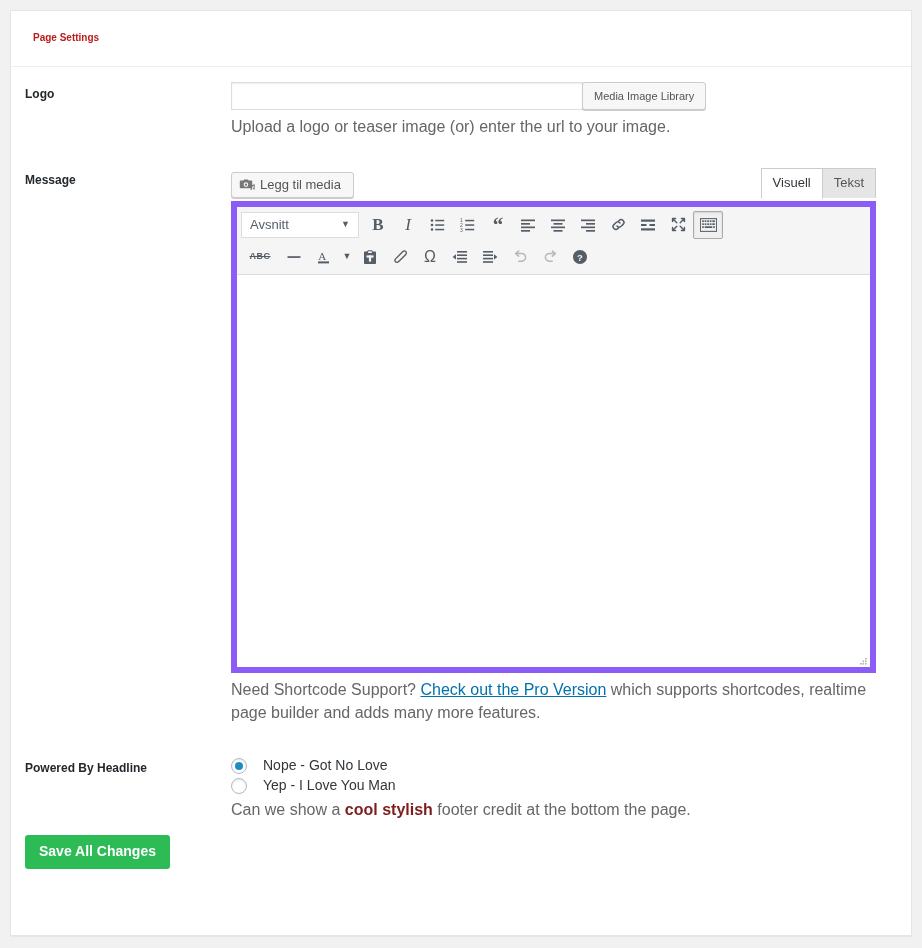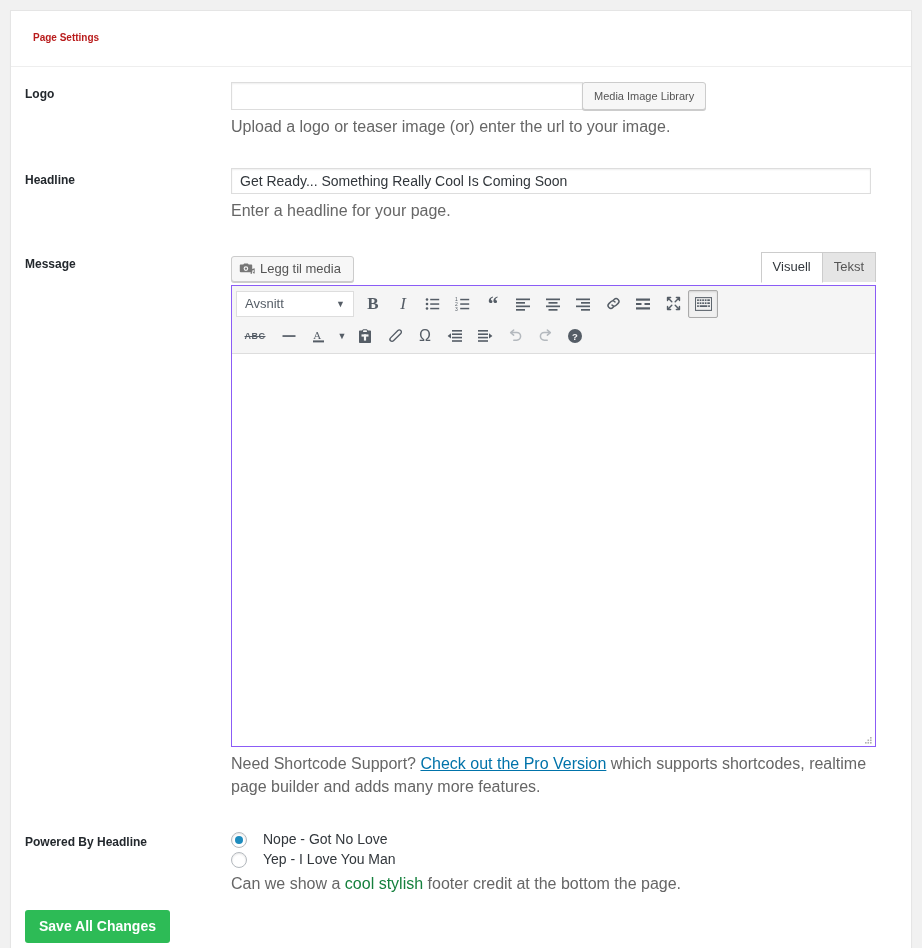--- a/index.html
+++ b/index.html
@@ -129,21 +129,21 @@
     cursor: pointer;
     line-height: 1.2;
   }
   .ed-tab.active {
     background: #fff;
     color: #32373c;
     border-bottom: 1px solid #fff;
     margin-bottom: -1px;
   }
 
-  .editor-box { border: 1px solid #8b5cf6; background: #fff; }
+  .editor-box { border: 6px solid #8b5cf6; background: #fff; }
   .mce-toolbars { background: #f5f5f5; border-bottom: 1px solid #ddd; padding: 2px 0 1px 0; }
   .mce-row {
     display: flex;
     align-items: center;
     padding: 2px 4px;
     gap: 0px;
     flex-wrap: nowrap;
   }
   .mce-btn {
     width: 30px; height: 28px;
@@ -222,21 +222,21 @@
     color: #fff;
     border: none;
     border-radius: 3px;
     font-size: 14px;
     font-weight: bold;
     font-family: "Liberation Sans", sans-serif;
     padding: 9px 14px;
     cursor: pointer;
     line-height: 1.1;
   }
-  b { font-weight: normal; color: #15803d; }
+  b { font-weight: bold; color: #7f1d1d; }
 </style>
 </head>
 <body>
 
 <div class="page-wrap">
   <div class="postbox">
 
     <div class="postbox-header">
       <h2 class="postbox-title">Page Settings</h2>
     </div>
@@ -248,27 +248,20 @@
           <th>Logo</th>
           <td>
             <div class="logo-row">
               <input class="text-input" id="logo-input" type="text" value="" style="">
               <button class="secondary-btn" style="margin-left:-1px;">Media Image Library</button>
             </div>
             <div class="description">Upload a logo or teaser image (or) enter the url to your image.</div>
           </td>
         </tr>
 
-        <tr>
-          <th>Headline</th>
-          <td>
-            <input class="text-input" id="headline-input" type="text" value="Get Ready... Something Really Cool Is Coming Soon" style="">
-            <div class="description">Enter a headline for your page.</div>
-          </td>
-        </tr>
 
         <tr>
           <th>Message</th>
           <td>
             <div class="editor-wrap">
 
               <div class="editor-tools">
                 <button class="media-btn">
                   <span class="media-icon">
                     <svg viewBox="0 0 20 20" width="16" height="16" fill="currentColor">

